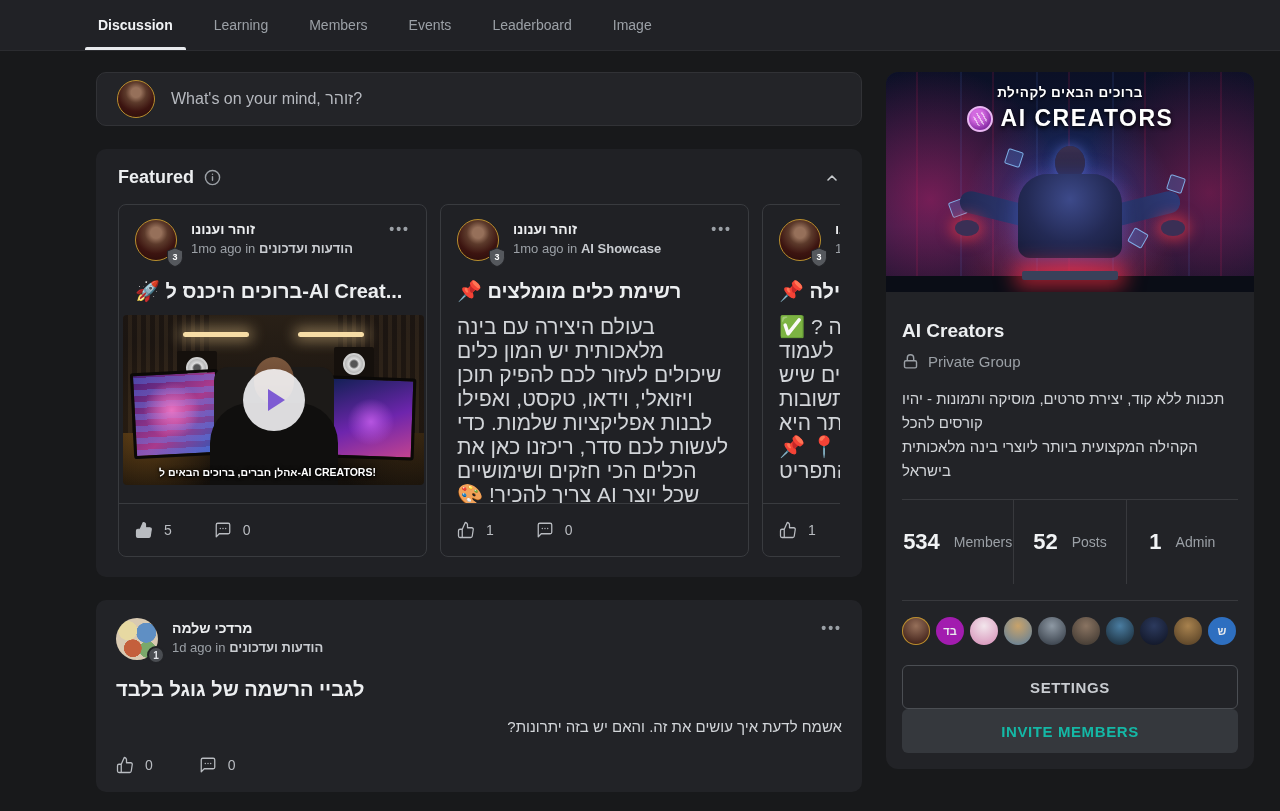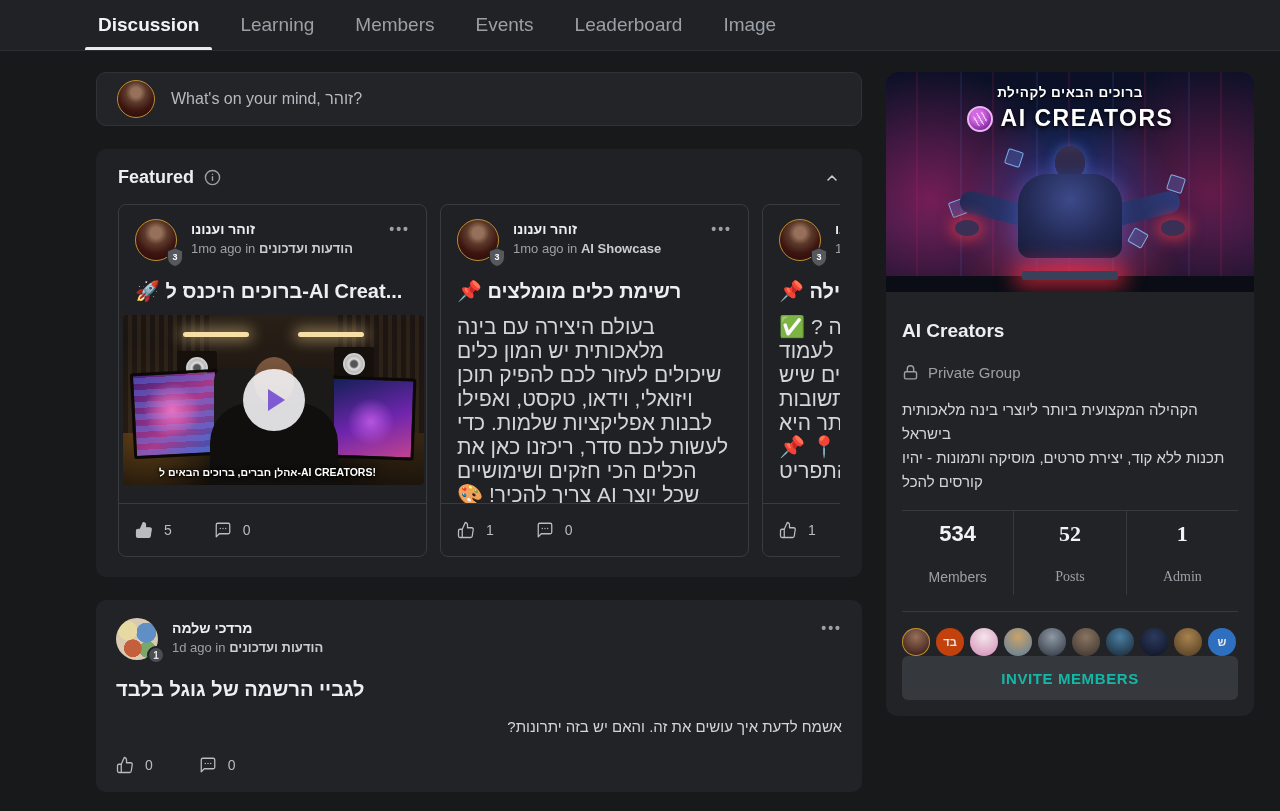--- a/index.html
+++ b/index.html
@@ -12,21 +12,21 @@
   }
   [data-interactable="true"] { cursor:pointer; }
 
   
   .topnav {
     height:51px; background:#212226; border-bottom:1px solid #2b2c30;
     display:flex; align-items:stretch; padding-left:96px;
   }
   .tab {
     display:flex; align-items:center; padding:0 2px; margin-right:37px;
-    font-size:19px; font-weight:500; color:#9ba0a6; position:relative; white-space:nowrap;
+    font-size:14px; font-weight:500; color:#9ba0a6; position:relative; white-space:nowrap;
   }
   .tab.active { color:#f1f3f5; font-weight:700; }
   .tab.active::after {
     content:""; position:absolute; left:-11px; right:-11px; bottom:0; height:3px;
     background:#e8eaed; border-radius:2px 2px 0 0;
   }
 
   
   .content { display:flex; padding:21px 0 0 96px; gap:24px; align-items:flex-start; }
   .main-col { width:766px; flex:none; }
@@ -198,26 +198,26 @@
   .cover-brand { margin-top:5px; display:flex; align-items:center; justify-content:center; gap:8px; }
   .brain-logo { width:26px; height:26px; border-radius:50%; flex:none;
     background:radial-gradient(circle at 40% 35%, #d36ae0 0 30%, #8b2fa8 70%, #5c1d7a 100%);
     border:2px solid #e9b6f2; position:relative; }
   .brain-logo::after { content:""; position:absolute; inset:4px; border-radius:50%;
     background:repeating-linear-gradient(60deg, rgba(255,255,255,.55) 0 1.5px, transparent 1.5px 4.5px); }
   .cover-brand-text { font-size:23px; font-weight:800; letter-spacing:1.5px; color:#fff; text-shadow:0 2px 4px #000; }
 
   .group-body { padding:16px; }
   .group-name { font-size:19px; font-weight:700; color:#eceef0; margin-top:12px; }
-  .privacy-row { display:flex; align-items:flex-start; gap:9px; margin-top:22px; color:#9ba0a6; font-size:15px; }
+  .privacy-row { display:flex; align-items:flex-start; gap:9px; margin-top:11px; color:#9ba0a6; font-size:15px; }
   .group-desc { margin-top:17px; font-size:15px; line-height:24px; color:#d2d5d9; direction:rtl; text-align:left; }
   .divider { border-top:1px solid #38393d; margin-top:16px; }
   .stats-row { display:flex; align-items:stretch; height:84px; }
-  .stat { flex:1; display:flex; flex-direction:column; align-items:center; justify-content:center; gap:22px; }
-  .stat + .stat { border-left:1px solid #38393d;font-family:Liberation Serif, serif; }
+  .stat { flex:1; display:flex; flex-direction:row; align-items:center; justify-content:center; gap:14px; }
+  .stat + .stat { border-left:1px solid #38393d; }
   .stat-value { font-size:22px; font-weight:700; color:#f1f3f5; }
   .stat-label { font-size:14px; color:#9ba0a6; }
   .member-avatars { display:flex; gap:6px; margin-top:16px; }
   .m-avatar { width:28px; height:28px; border-radius:50%; flex:none;
     display:flex; align-items:center; justify-content:center;
     color:#e8eaed; font-size:11px; font-weight:700; }
   .btn { width:100%; height:44px; border-radius:6px; display:flex; align-items:center; justify-content:center;
     font-size:15px; font-weight:700; letter-spacing:.6px; font-family:inherit; }
   .btn-outline { margin-top:20px; background:transparent; border:1px solid #4b4e53; color:#c9ccd1; }
   .btn-filled { margin-top:0; background:#35383d; border:none; color:#14b8a6; }
@@ -455,49 +455,50 @@
       <div class="group-body">
         <h1 class="group-name" data-interactable="false">AI Creators</h1>
         <div class="privacy-row" data-interactable="false">
           <svg data-interactable="false" width="17" height="17" viewBox="0 0 24 24" fill="none" stroke="#9ba0a6" stroke-width="2" stroke-linejoin="round">
               <rect x="3.5" y="11" width="17" height="10" rx="2"></rect>
               <path d="M7.5 11V7a4.5 4.5 0 0 1 9 0v4"></path>
             </svg>
           <span data-interactable="false">Private Group</span>
         </div>
         <div class="group-desc" data-interactable="false">
+          <div>תכנות ללא קוד, יצירת סרטים, מוסיקה ותמונות - יהיו קורסים להכל</div>
           <div>הקהילה המקצועית ביותר ליוצרי בינה מלאכותית בישראל</div>
-          <div>תכנות ללא קוד, יצירת סרטים, מוסיקה ותמונות - יהיו קורסים להכל</div>
         </div>
         <div class="divider" data-interactable="false"></div>
         <div class="stats-row" data-interactable="false">
           <div class="stat" data-interactable="false">
             <span class="stat-value">534</span>
             <span class="stat-label">Members</span>
           </div>
           <div class="stat" data-interactable="false">
             <span class="stat-value">52</span>
             <span class="stat-label">Posts</span>
           </div>
           <div class="stat" data-interactable="false">
             <span class="stat-value">1</span>
             <span class="stat-label">Admin</span>
           </div>
         </div>
         <div class="divider" data-interactable="false"></div>
         <div class="member-avatars" data-interactable="false">
             <div class="m-avatar" data-interactable="true" style="background: radial-gradient(circle at 50% 32%, rgb(150, 112, 90) 0%, rgb(42, 12, 8) 100%); box-shadow: rgb(185, 143, 46) 0px 0px 0px 1px inset;"></div>
-            <div class="m-avatar" data-interactable="true" style="background: #c2410c;">בד</div>
+            <div class="m-avatar" data-interactable="true" style="background: #a21caf;">בד</div>
             <div class="m-avatar" data-interactable="true" style="background: radial-gradient(circle at 50% 32%, rgb(242, 230, 236) 0%, rgb(212, 138, 180) 100%);"></div>
             <div class="m-avatar" data-interactable="true" style="background: radial-gradient(circle at 50% 32%, rgb(201, 163, 106) 0%, rgb(90, 125, 157) 100%);"></div>
             <div class="m-avatar" data-interactable="true" style="background: radial-gradient(circle at 50% 32%, rgb(142, 153, 164) 0%, rgb(44, 51, 61) 100%);"></div>
             <div class="m-avatar" data-interactable="true" style="background: radial-gradient(circle at 50% 32%, rgb(138, 116, 98) 0%, rgb(56, 50, 44) 100%);"></div>
             <div class="m-avatar" data-interactable="true" style="background: radial-gradient(circle at 50% 32%, rgb(74, 125, 161) 0%, rgb(22, 36, 47) 100%);"></div>
             <div class="m-avatar" data-interactable="true" style="background: radial-gradient(circle at 50% 32%, rgb(44, 58, 94) 0%, rgb(14, 18, 32) 100%);"></div>
             <div class="m-avatar" data-interactable="true" style="background: radial-gradient(circle at 50% 32%, rgb(168, 130, 78) 0%, rgb(78, 58, 34) 100%);"></div>
             <div class="m-avatar" data-interactable="true" style="background: rgb(46, 111, 192);">ש</div>
           </div>
+        <button class="btn btn-outline" data-interactable="true">SETTINGS</button>
         <button class="btn btn-filled" data-interactable="true">INVITE MEMBERS</button>
       </div>
     </div>
 
   </aside>
 </div>
 
 </body></html>

